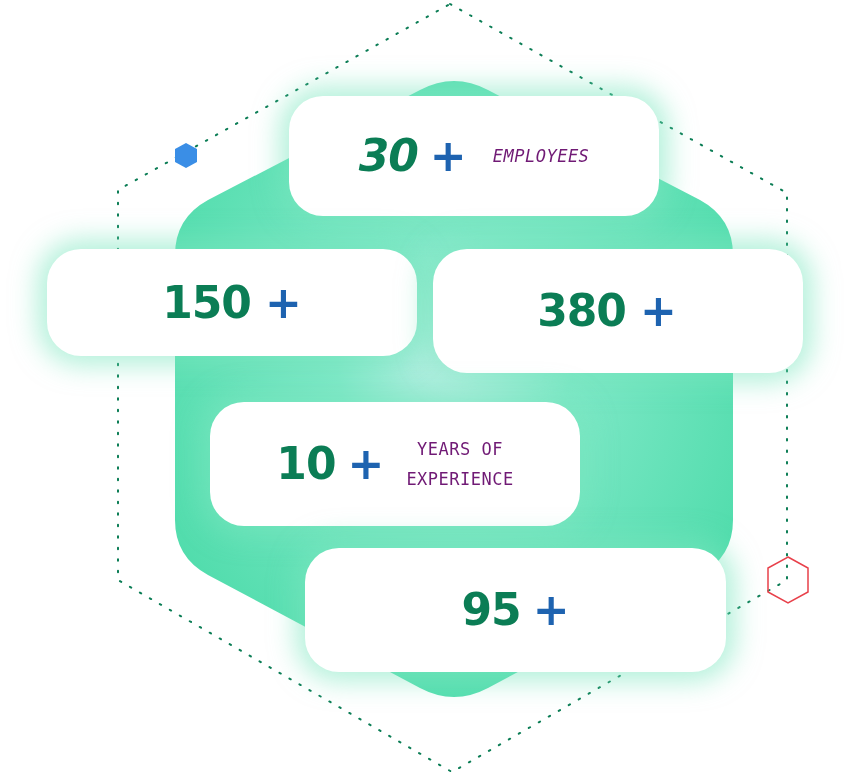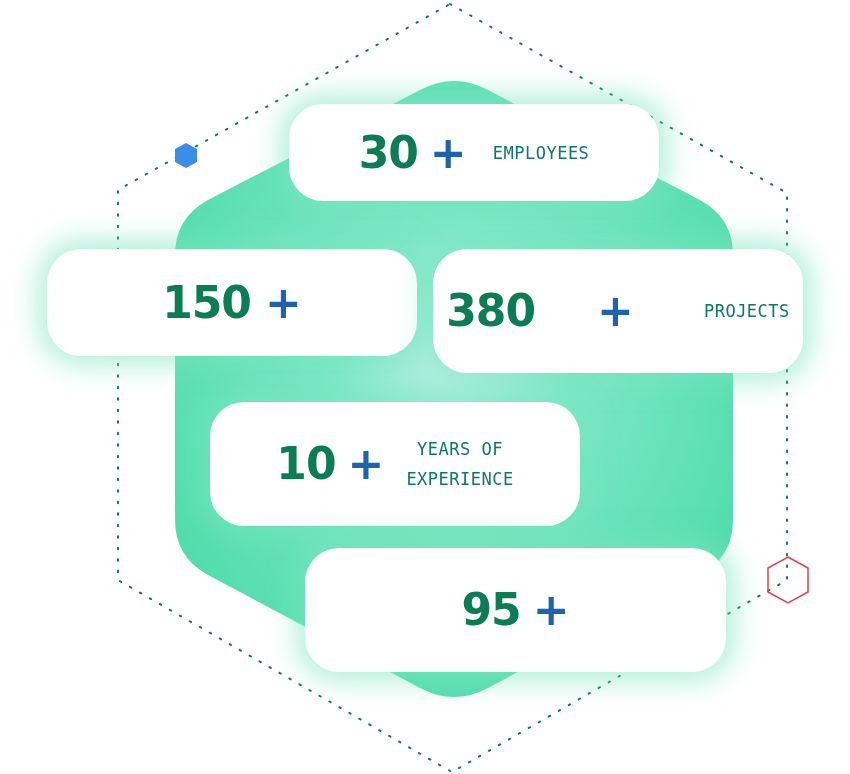--- a/index.html
+++ b/index.html
@@ -27,30 +27,30 @@
       font-family: "DejaVu Sans", sans-serif;
       font-weight: bold;
       font-size: 44px;
       color: #1e63b0;
       margin-left: 12px;
       line-height: 1;
     }
     .label {
       font-family: "DejaVu Sans Mono", monospace;
       font-size: 17px;
-      color: #0f766e;
+      color: #701a75;
       line-height: 30px;
       margin-left: 22px;
       letter-spacing: 0.5px;
       text-transform: uppercase;
     }
     .label span { display: block; }
-    #card-employees { left: 289px; top: 104px; width: 370px; height: 97px; }
+    #card-employees { left: 289px; top: 96px; width: 370px; height: 120px; font-style: italic; }
     #card-clients   { left: 47px;  top: 249px; width: 370px; height: 107px; }
-    #card-projects  { left: 433px; top: 249px; width: 370px; height: 124px; gap: 48px; }
+    #card-projects  { left: 433px; top: 249px; width: 370px; height: 124px; }
     #card-years     { left: 210px; top: 402px; width: 370px; height: 124px; text-align: center; }
     #card-retention { left: 305px; top: 548px; width: 421px; height: 124px; align-items: center; }
     #card-clients .plus, #card-projects .plus { margin-left: 14px; }
     #card-employees .label { margin-left: 26px; }
   </style>
 </head>
 <body>
 
 <div class="stage">
   <svg class="bg-svg" viewBox="0 0 850 774">
@@ -81,21 +81,20 @@
 
   <div class="card" id="card-clients">
     <span class="num">150</span>
     <span class="plus">+</span>
   </div>
 
   <div class="card" id="card-projects">
     <span class="num">380</span>
     <span class="plus">+</span>
     <span class="label">
-      <span>PROJECTS</span>
     </span>
   </div>
 
   <div class="card" id="card-years">
     <span class="num">10</span>
     <span class="plus">+</span>
     <span class="label">
       <span>YEARS OF</span>
       <span>EXPERIENCE</span>
     </span>

